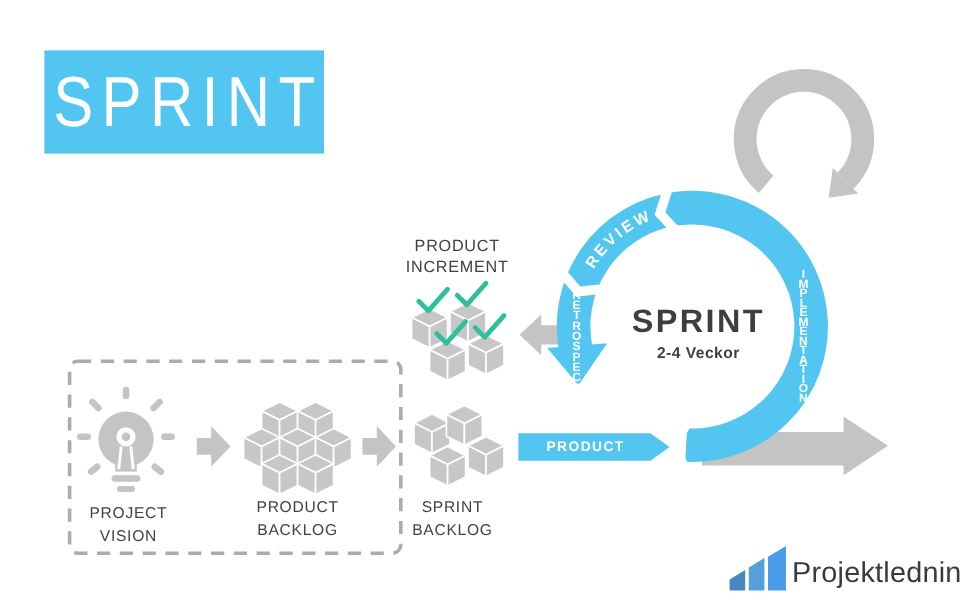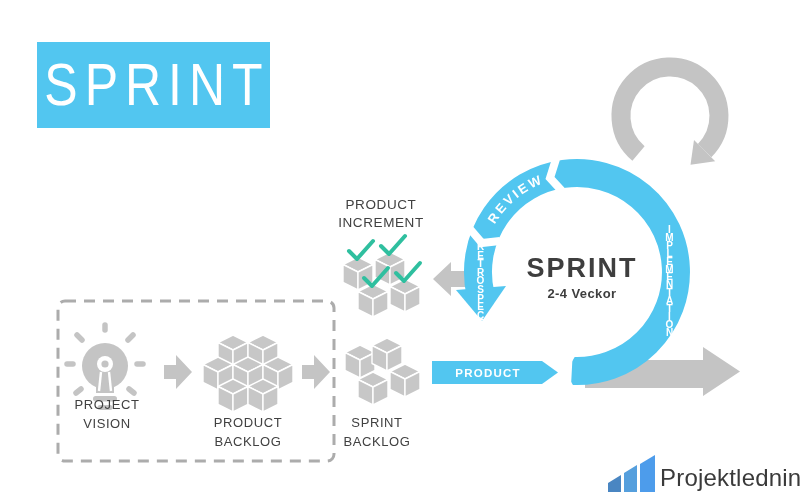--- a/index.html
+++ b/index.html
@@ -144,21 +144,21 @@
     <path id="reviewPath" d="M487.7,239.5 A95,95 0 0 1 560.5,178.4" fill="none"></path>
     <text font-family="Liberation Sans, sans-serif" font-size="13" font-weight="bold" fill="#ffffff" letter-spacing="2.5">
       <textPath href="#reviewPath" startOffset="50%" text-anchor="middle">REVIEW</textPath>
     </text>
   </svg>
 
   <div class="title-box">
     <span>SPRINT</span>
   </div>
 
-  <div class="stage-label" style="left:37px;top:396px;width:140px;">PROJECT
+  <div class="stage-label" style="left:37px;top:419px;width:140px;">PROJECT
 VISION</div>
   <div class="stage-label" style="left:178px;top:414px;width:140px;">PRODUCT
 BACKLOG</div>
   <div class="stage-label" style="left:307px;top:414px;width:140px;">SPRINT
 BACKLOG</div>
   <div class="stage-label increment-label" style="left:311px;top:196px;width:140px;">PRODUCT
 INCREMENT</div>
 
   <div class="center-title">SPRINT</div>
   <div class="center-subtitle">2-4 Veckor</div>

